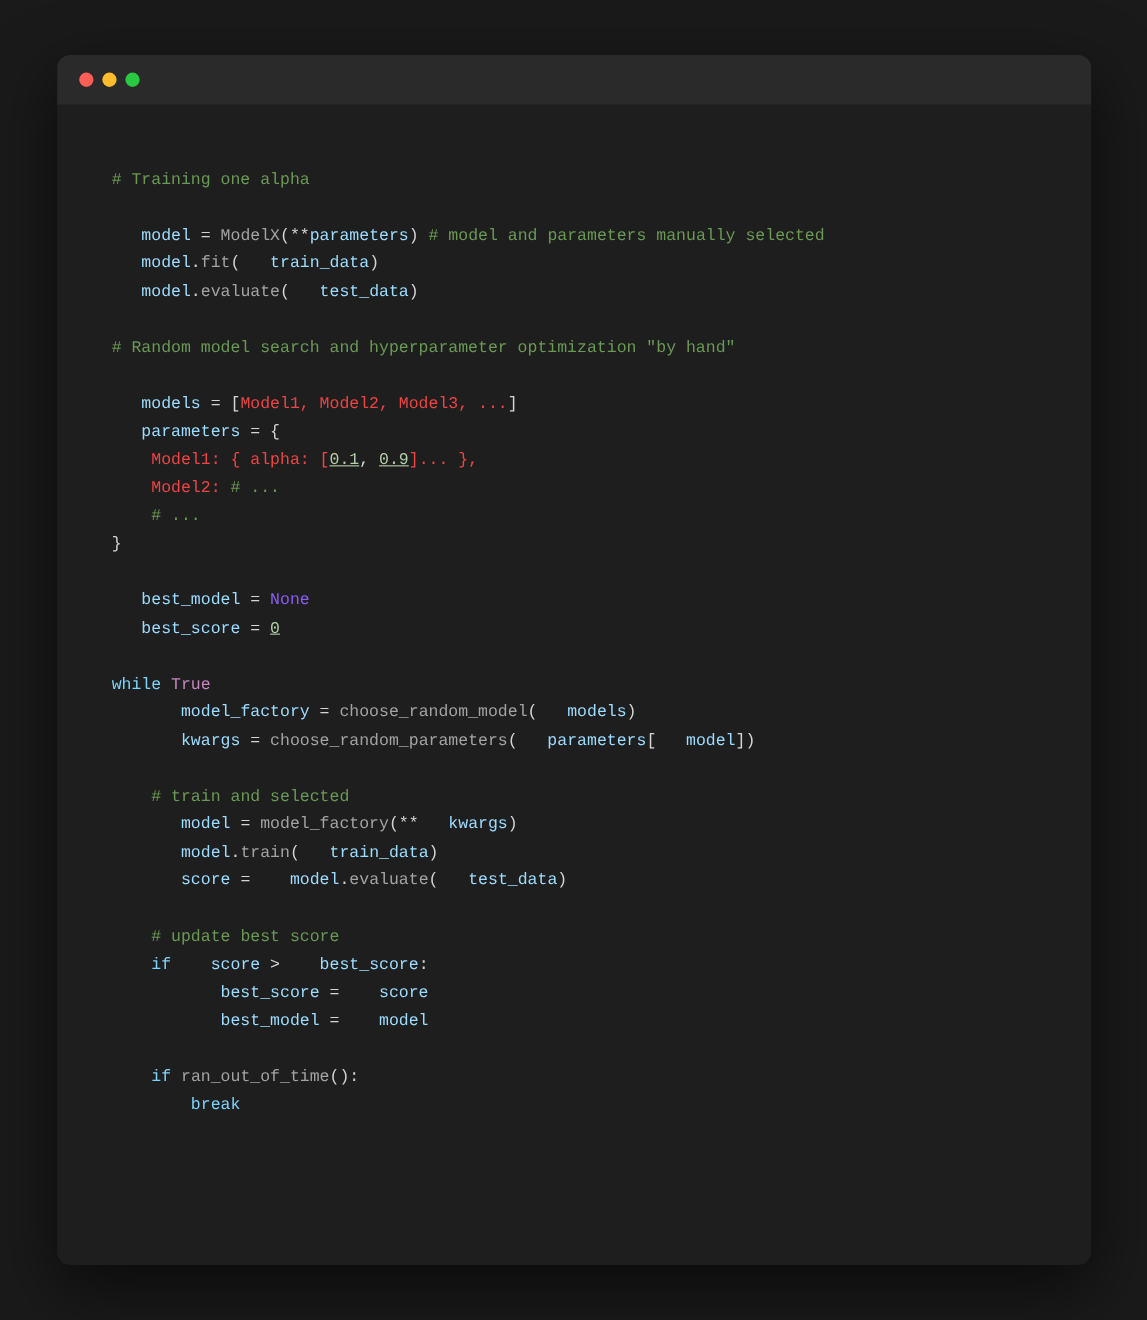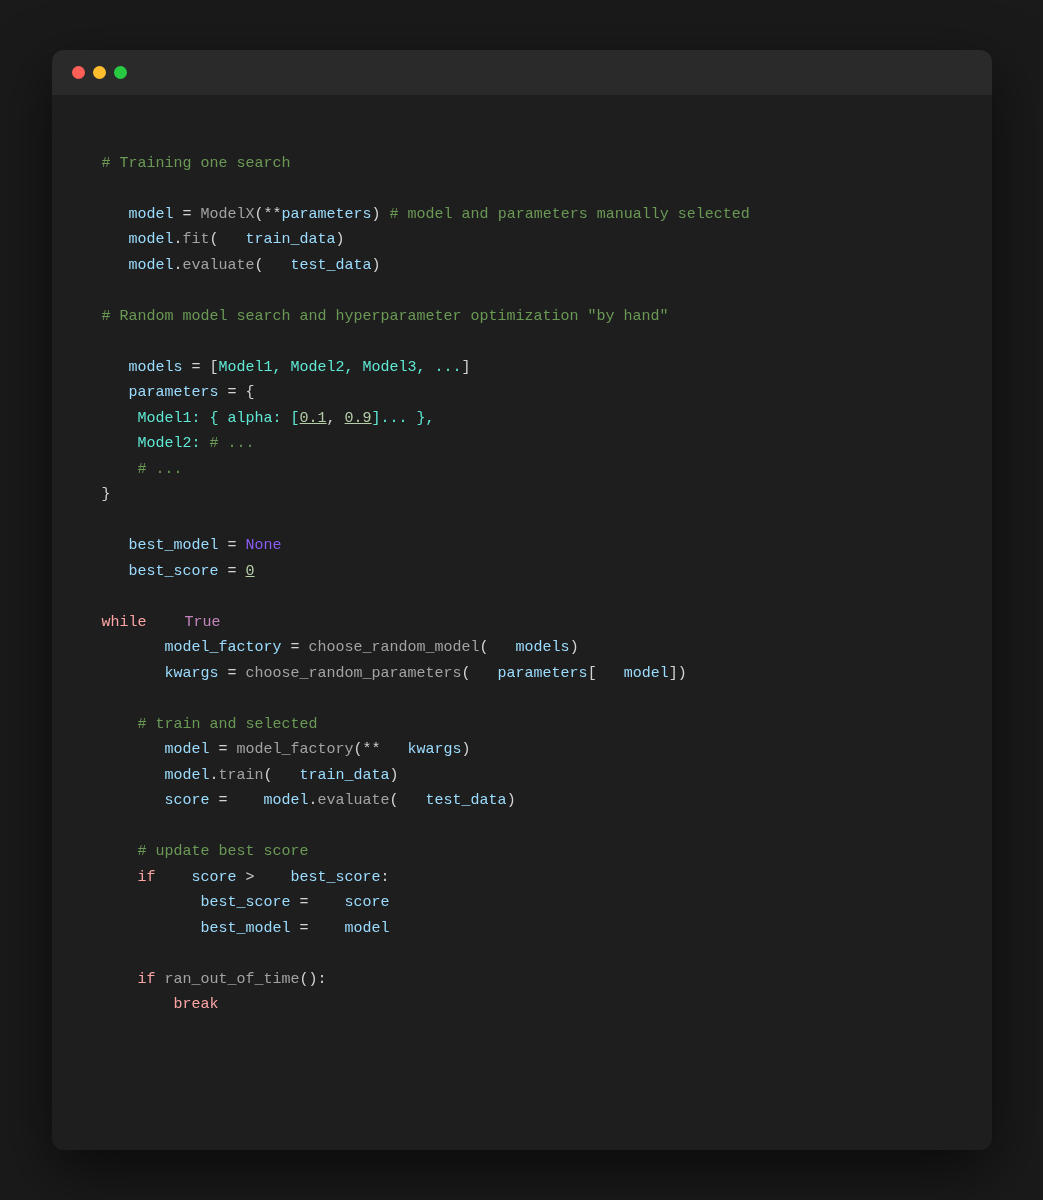--- a/index.html
+++ b/index.html
@@ -46,41 +46,41 @@
 
     .code-area {
       padding: 30px 50px 50px 50px;
       font-size: 15px;
       line-height: 1.7;
       white-space: pre;
       font-family: 'Courier New', Courier, monospace;
     }
 
     .c-comment { color: #6a9955; }
-    .c-keyword { color: #fca5a5; text-align: center; }
+    .c-keyword { color: #7dd3fc; text-align: center; }
     .c-var { color: #9cdcfe; padding-left: 27px; }
     .c-op { color: #d4d4d4; }
     .c-none { color: #8b5cf6; }
     .c-number { color: #b5cea8; text-decoration: underline; }
     .c-func { color: #a3a3a3; }
-    .c-default { color: #5eead4; }
-    .c-true { color: #c586c0; padding-left: 29px; }
+    .c-default { color: #ef4444; }
+    .c-true { color: #c586c0; }
     .c-param { color: #9cdcfe; }
   </style>
 </head>
 <body>
 
 <div class="window">
   <div class="titlebar">
     <div class="dot dot-red"></div>
     <div class="dot dot-yellow"></div>
     <div class="dot dot-green"></div>
   </div>
   <div class="code-area">
-<span class="c-comment"># Training one search</span>
+<span class="c-comment"># Training one alpha</span>
 
 <span class="c-var">model</span><span class="c-op"> = </span><span class="c-func">ModelX</span><span class="c-op">(**</span><span class="c-param">parameters</span><span class="c-op">)</span> <span class="c-comment"># model and parameters manually selected</span>
 <span class="c-var">model</span><span class="c-op">.</span><span class="c-func">fit</span><span class="c-op">(</span><span class="c-var">train_data</span><span class="c-op">)</span>
 <span class="c-var">model</span><span class="c-op">.</span><span class="c-func">evaluate</span><span class="c-op">(</span><span class="c-var">test_data</span><span class="c-op">)</span>
 
 <span class="c-comment"># Random model search and hyperparameter optimization "by hand"</span>
 
 <span class="c-var">models</span><span class="c-op"> = [</span><span class="c-default">Model1, Model2, Model3, ...</span><span class="c-op">]</span>
 <span class="c-var">parameters</span><span class="c-op"> = {</span>
     <span class="c-default">Model1: { alpha: [</span><span class="c-number">0.1</span><span class="c-op">, </span><span class="c-number">0.9</span><span class="c-default">]... },</span>

